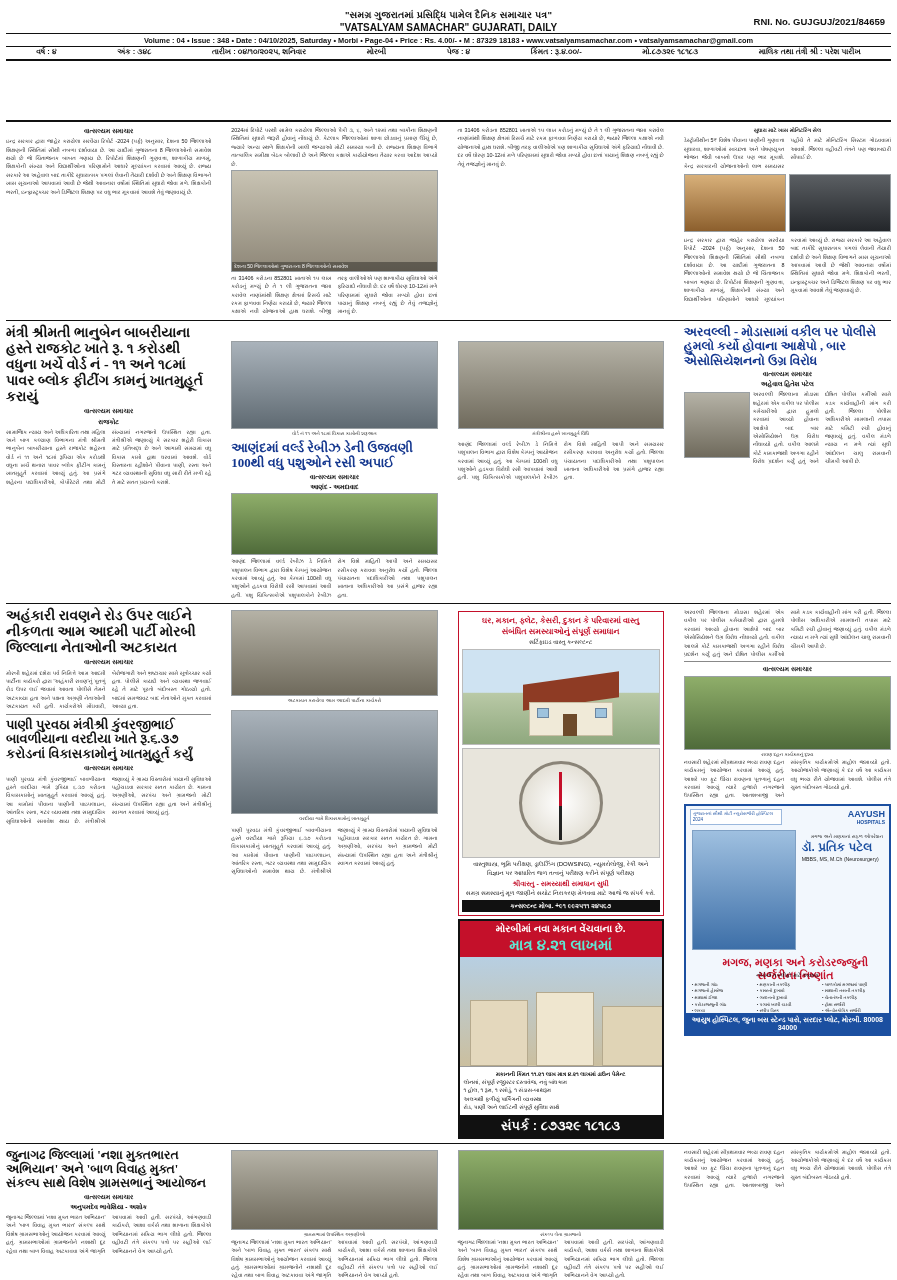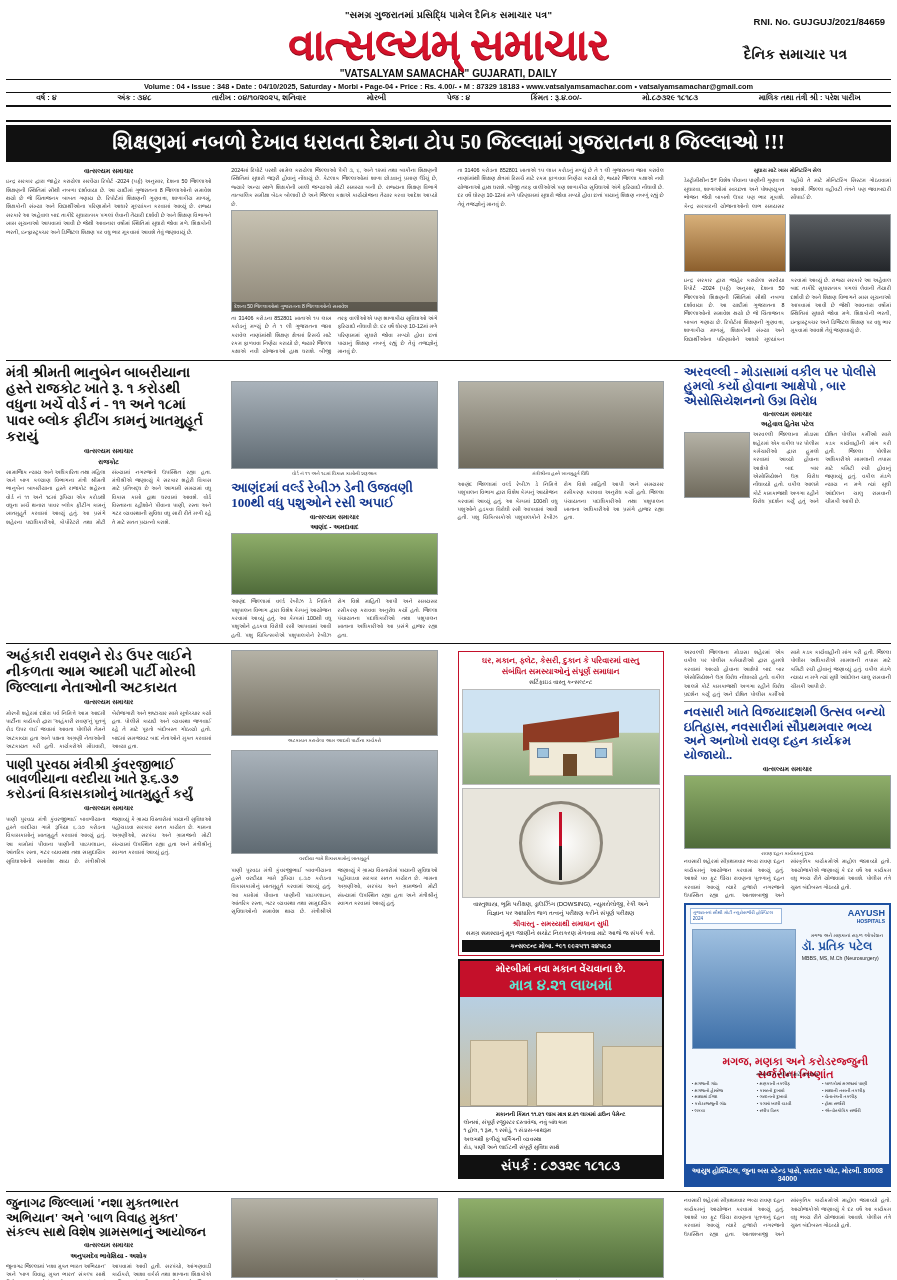--- a/index.html
+++ b/index.html
@@ -149,21 +149,21 @@
   .ad-house .img {
     height:110px; background:linear-gradient(#b7cfe2,#cbbf9f); border-bottom:1px solid #999; position:relative; overflow:hidden;
   }
   .ad-house .details { font-size:5.6px; padding:3px 4px; line-height:1.5; }
   .ad-house .contact {
     background:#111; color:#fff; text-align:center; font-weight:bold; font-size:13px; padding:3px 0;
   }
 
   
   .ad-hosp {
-    border:2px solid #1b4fa0; margin-top:4px; background:#f2f7fd; position:relative; height:284px;
+    border:2px solid #1b4fa0; margin-top:4px; background:#f2f7fd; position:relative; height:232px;
   }
   .ad-hosp .toprow { display:flex; justify-content:space-between; align-items:flex-start; padding:3px 4px 0; }
   .ad-hosp .gujsign {
     font-size:4.6px; color:#1b4fa0; line-height:1.3; border:1px solid #9bb8dd; padding:1px 2px; background:#fff;
     width:92px;
   }
   .ad-hosp .logo { text-align:right; font-size:9px; font-weight:bold; color:#1b4fa0; }
   .ad-hosp .doc {
     position:absolute; left:6px; top:24px; width:104px; height:120px;
     background:linear-gradient(#9fc0e0,#3d6fa8); border:1px solid #7fa0c4;
@@ -191,39 +191,34 @@
   .smallcap { font-size:4.8px; text-align:center; line-height:1.3; color:#222; }
 </style>
 </head>
 <body>
 
 <div class="page">
 
   <div class="masthead">
     <div class="tagline-top">"સમગ્ર ગુજરાતમાં પ્રસિદ્ધિ પામેલ દૈનિક સમાચાર પત્ર"</div>
     <div class="rni">RNI. No. GUJGUJ/2021/84659</div>
-    <div class="title-wrap">
-      <div class="paper-title">વાત્સલ્યમ્ સમાચાર</div>
-      <div class="paper-sub-right">દૈનિક સમાચાર પત્ર</div>
-    </div>
     <div class="paper-eng">"VATSALYAM SAMACHAR" GUJARATI, DAILY</div>
     <div class="infobar">Volume : 04  •  Issue : 348  •  Date : 04/10/2025, Saturday  •  Morbi  •  Page-04  •  Price : Rs. 4.00/-  •  M : 87329 18183  •  www.vatsalyamsamachar.com  •  vatsalyamsamachar@gmail.com</div>
     <div class="infobar2">
       <span>વર્ષ : ૪</span>
       <span>અંક : ૩૪૮</span>
       <span>તારીખ : ૦૪/૧૦/૨૦૨૫, શનિવાર</span>
       <span>મોરબી</span>
       <span>પેજ : ૪</span>
       <span>કિંમત : રૂ.૪.૦૦/-</span>
       <span>મો.૮૭૩૨૯ ૧૮૧૮૩</span>
       <span>માલિક તથા તંત્રી શ્રી : પરેશ પારીખ</span>
     </div>
   </div>
 
-  <div class="banner">શિક્ષણમાં નબળો દેખાવ ધરાવતા દેશના ટોપ 50 જિલ્લામાં ગુજરાતના 8 જિલ્લાઓ !!!</div>
 
   <div class="cols">
     <div class="col c1">
       <div class="byline">વાત્સલ્યમ સમાચાર</div>
       <div class="body-text">ઇન્દ્ર સરકાર દ્વારા જાહેર કરાયેલા સરવૈયા રિપોર્ટ -2024 (પર્ફ) અનુસાર, દેશના 50 જિલ્લાઓ શિક્ષણની સ્થિતિમાં સૌથી નબળા દર્શાવાયા છે. આ યાદીમાં ગુજરાતના 8 જિલ્લાઓનો સમાવેશ થયો છે જે ચિંતાજનક બાબત ગણાય છે. રિપોર્ટમાં શિક્ષણની ગુણવત્તા, શાળાકીય માળખું, શિક્ષકોની સંખ્યા અને વિદ્યાર્થીઓના પરિણામોને આધારે મૂલ્યાંકન કરવામાં આવ્યું છે. રાજ્ય સરકારે આ અહેવાલ બાદ તાકીદે સુધારાત્મક પગલાં લેવાની તૈયારી દર્શાવી છે અને શિક્ષણ વિભાગને ખાસ સૂચનાઓ આપવામાં આવી છે જેથી આવનારા વર્ષોમાં સ્થિતિમાં સુધારો જોવા મળે. શિક્ષકોની ભરતી, ઇન્ફ્રાસ્ટ્રક્ચર અને ડિજિટલ શિક્ષણ પર વધુ ભાર મૂકવામાં આવશે તેવું જણાવાયું છે.</div>
     </div>
     <div class="col c2">
       <div class="body-text">2024માં રિપોર્ટ પરથી સામેલ કરાયેલા જિલ્લાઓ પૈકી ૩, ૬, અને ૧૨માં તથા બાકીના શિક્ષણની સ્થિતિમાં સુધારો જરૂરી હોવાનું નોંધાયું છે. કેટલાક જિલ્લાઓમાં શાળા છોડવાનું પ્રમાણ ઊંચું છે, જ્યારે અન્ય સ્થળે શિક્ષકોની ખાલી જગ્યાઓ મોટી સમસ્યા બની છે. રાજ્યના શિક્ષણ વિભાગે તાત્કાલિક સમીક્ષા બેઠક બોલાવી છે અને જિલ્લા કક્ષાએ કાર્યયોજના તૈયાર કરવા આદેશ આપ્યો છે.</div>
       <div class="photo room" style="height:102px">
         <div class="cap">દેશના 50 જિલ્લાઓમાં ગુજરાતના 8 જિલ્લાઓનો સમાવેશ</div>
@@ -341,21 +336,20 @@
         <div class="contact">
           <span>સંપર્ક :</span>
           <span>૮૭૩૨૯ ૧૮૧૮૩</span>
         </div>
       </div>
     </div>
 
     <div class="col c4">
       <div class="body-text b2">અરવલ્લી જિલ્લાના મોડાસા શહેરમાં એક વકીલ પર પોલીસ કર્મચારીઓ દ્વારા હુમલો કરવામાં આવ્યો હોવાના આક્ષેપો બાદ બાર એસોસિયેશને ઉગ્ર વિરોધ નોંધાવ્યો હતો. વકીલ આલમે કોર્ટ કામકાજથી અળગા રહીને વિરોધ પ્રદર્શન કર્યું હતું અને દોષિત પોલીસ કર્મીઓ સામે કડક કાર્યવાહીની માંગ કરી હતી. જિલ્લા પોલીસ અધિકારીએ મામલાની તપાસ માટે કમિટી રચી હોવાનું જણાવ્યું હતું. વકીલ મંડળે ન્યાય ન મળે ત્યાં સુધી આંદોલન ચાલુ રાખવાની ચીમકી આપી છે.</div>
       <div class="rule-thin"></div>
-      <div class="hl blue" style="font-size:12.5px">નવસારી ખાતે વિજયાદશમી ઉત્સવ બન્યો ઇતિહાસ, નવસારીમાં સૌપ્રથમવાર ભવ્ય અને અનોખો રાવણ દહન કાર્યક્રમ યોજાયો..</div>
       <div class="byline">વાત્સલ્યમ સમાચાર</div>
       <div class="photo green" style="height:74px"></div>
       <div class="smallcap">રાવણ દહન કાર્યક્રમનું દૃશ્ય</div>
       <div class="body-text b2">નવસારી શહેરમાં સૌપ્રથમવાર ભવ્ય રાવણ દહન કાર્યક્રમનું આયોજન કરવામાં આવ્યું હતું. આશરે ૫૦ ફૂટ ઊંચા રાવણના પૂતળાનું દહન કરવામાં આવ્યું ત્યારે હજારો નગરજનો ઉપસ્થિત રહ્યા હતા. આતશબાજી અને સાંસ્કૃતિક કાર્યક્રમોએ માહોલ જમાવ્યો હતો. આયોજકોએ જણાવ્યું કે દર વર્ષે આ કાર્યક્રમ વધુ ભવ્ય રીતે યોજવામાં આવશે. પોલીસ તંત્રે ચુસ્ત બંદોબસ્ત ગોઠવ્યો હતો.</div>
 
       <div class="ad-hosp">
         <div class="toprow">
           <div class="gujsign">ગુજરાતનાં સૌથી મોટી ન્યુરોસર્જરી હોસ્પિટલ 2024</div>
           <div class="logo">
             <span>AAYUSH</span>

